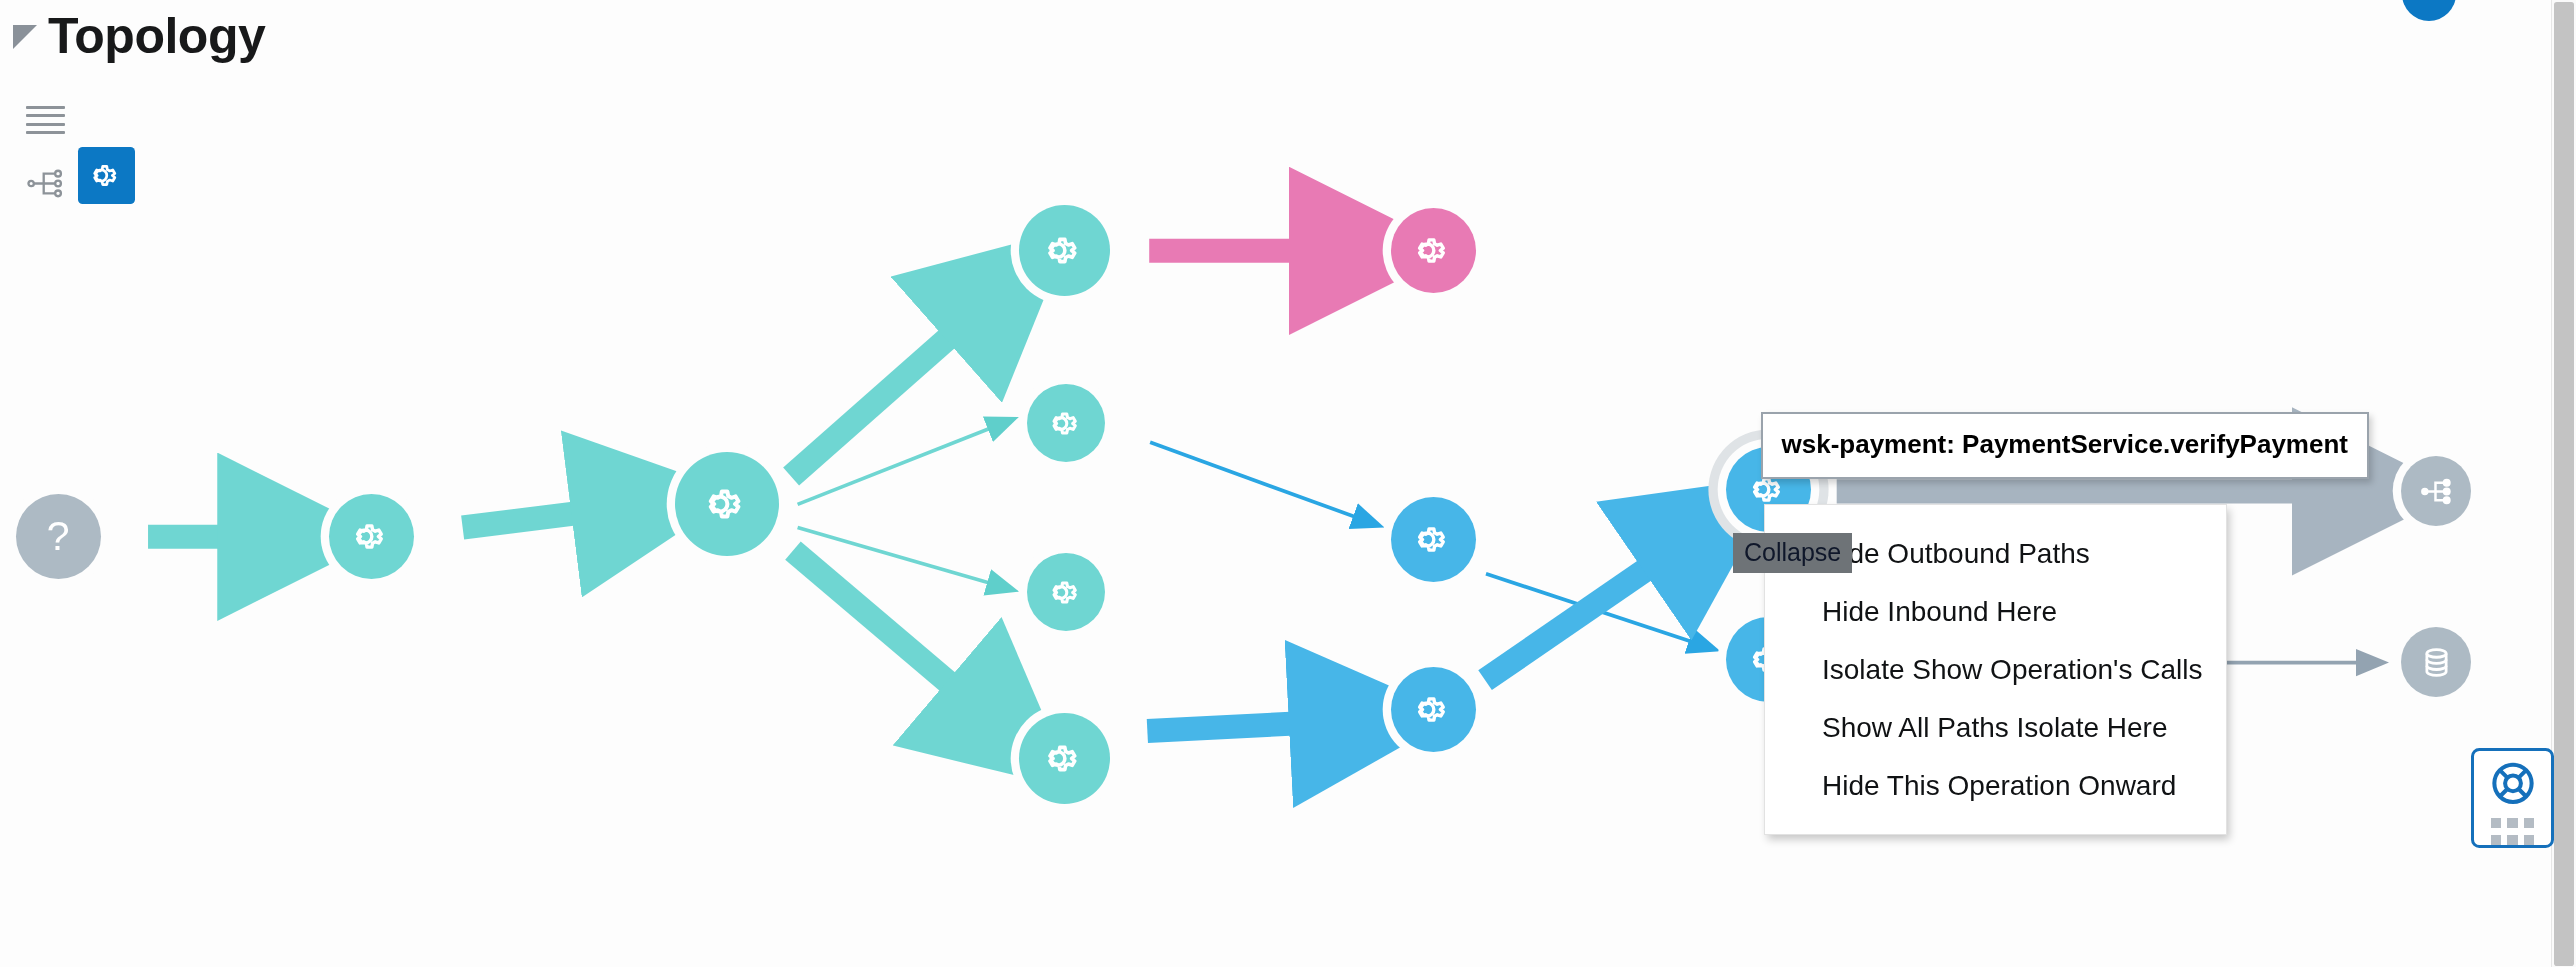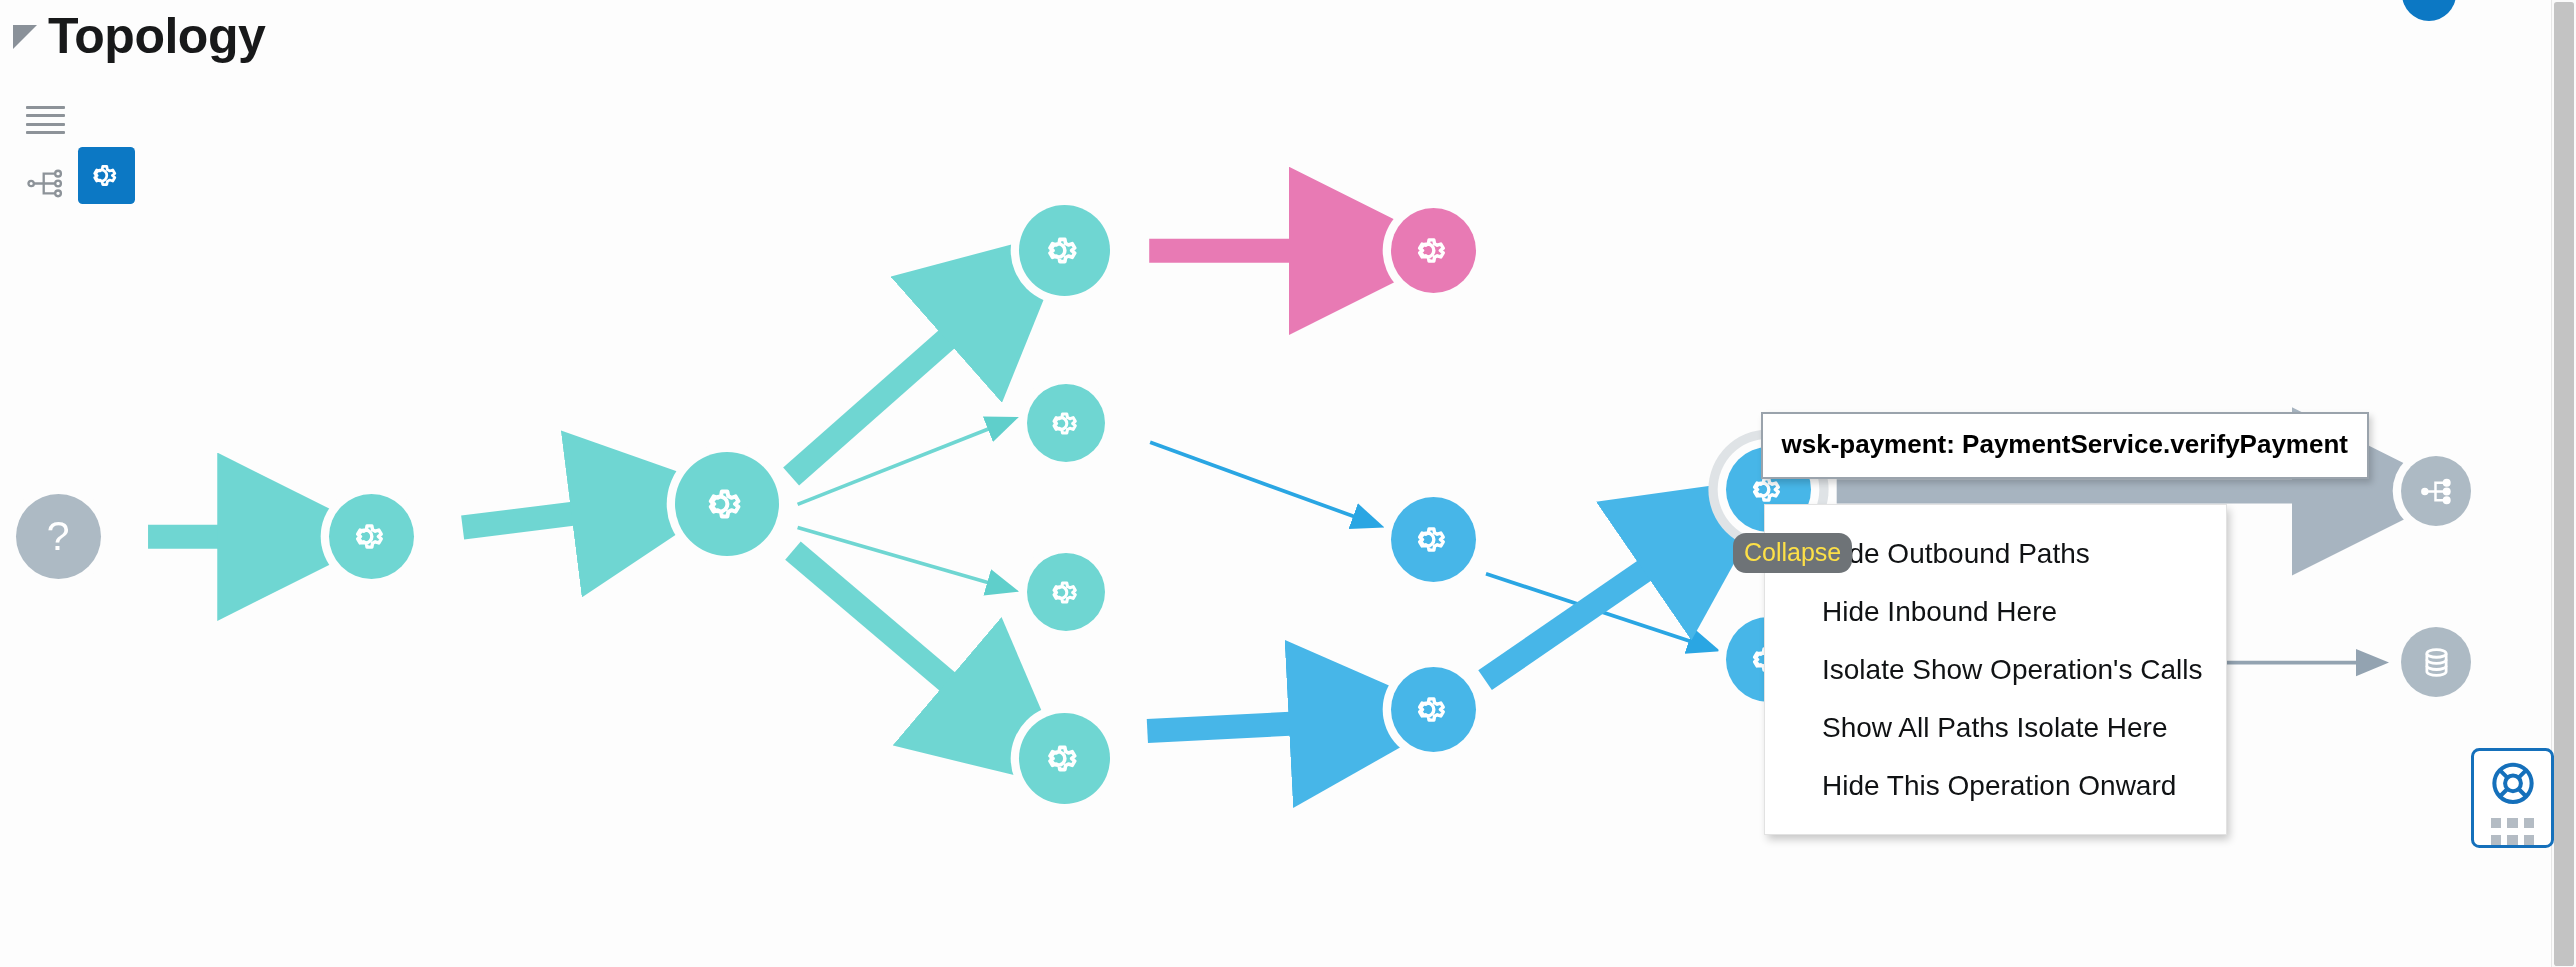--- a/index.html
+++ b/index.html
@@ -60,24 +60,23 @@
     padding:15px 18.5px 16.7px 18.5px;
     font-size:26px;font-weight:bold;color:#000000;white-space:nowrap;
     box-shadow:2.8px 3.7px 6.5px rgba(0,0,0,.18);
     z-index:40;
     margin-top:26px;
   }
 
   
   #collapse-tip{
     position:absolute;left:1733px;top:533px;
-    background:#6e7377;color:#fde047;
+    background:#6e7377;color:#0f172a;
     padding:4.6px 11px 6.5px 11px;font-size:25px;white-space:nowrap;
     z-index:55;
-    border-radius:13px;
   }
 
   
   #context-menu{
     position:absolute;left:1764px;top:504px;width:461px;
     background:#ffffff;border:0.9px solid #e2e2e2;
     box-shadow:2.8px 4.6px 8.3px rgba(0,0,0,.22);
     padding:20.4px 0 18.5px 0;z-index:50;
   }
   .menu-item{

